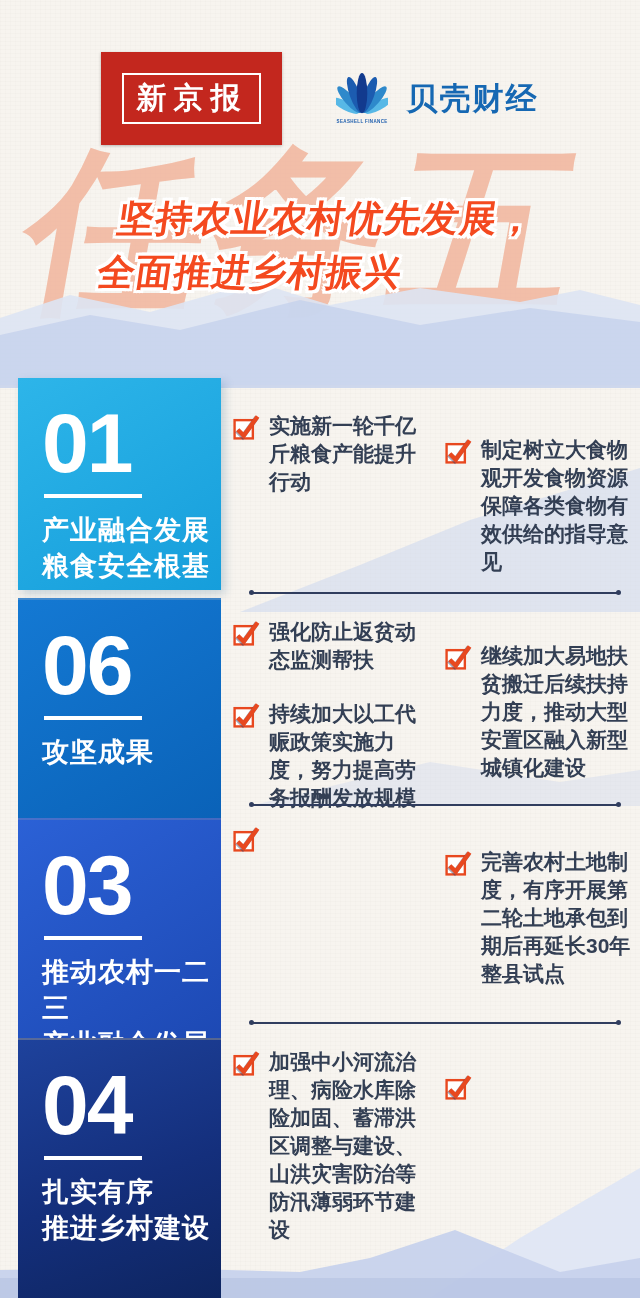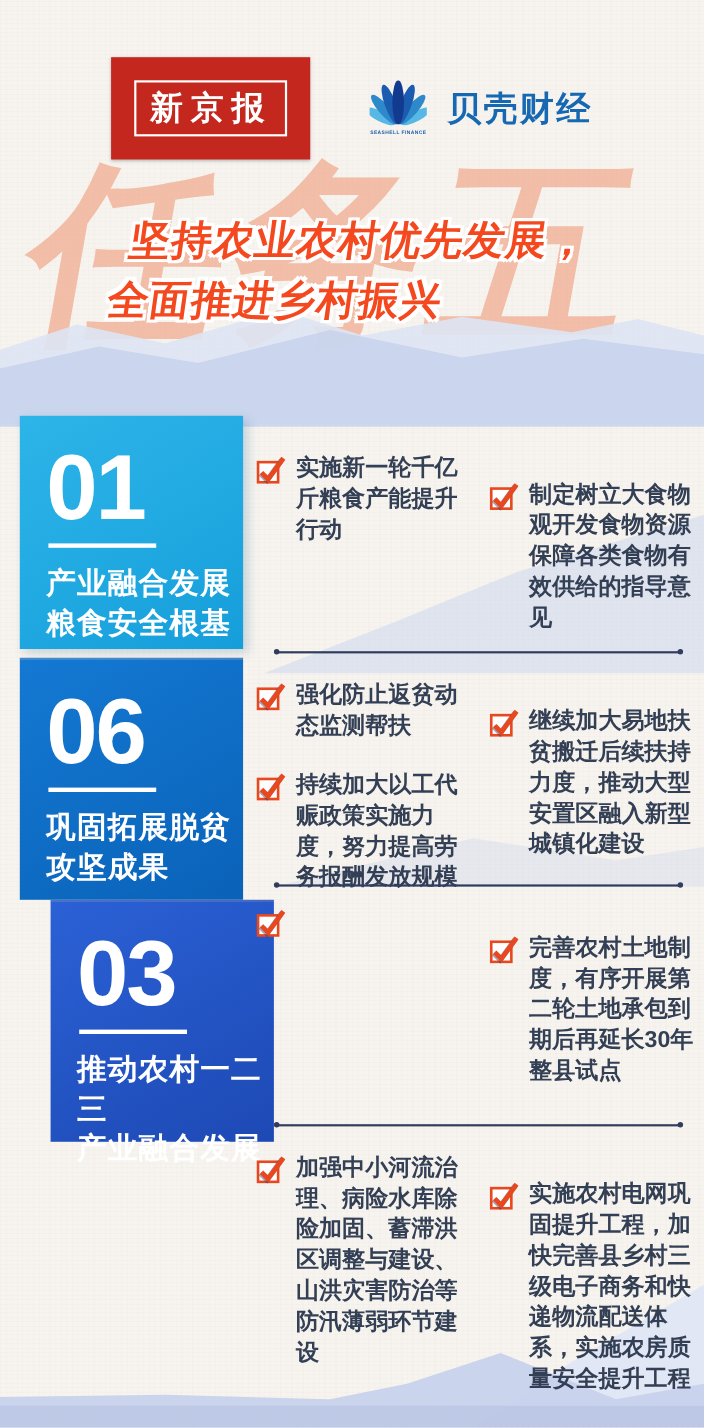--- a/index.html
+++ b/index.html
@@ -36,21 +36,21 @@
   }
   .hero-line1{left:118px;top:46px;}
   .hero-line2{left:98px;top:100px;}
   
   .bg-svg{position:absolute;inset:0;z-index:2;pointer-events:none;}
   
   .row{position:absolute;left:0;width:640px;z-index:3;}
   .numbox{position:absolute;left:18px;top:0;width:203px;box-sizing:border-box;padding:26px 0 0 24px;color:#fff;}
   .nb1{height:212px;background:linear-gradient(150deg,#2db5e9,#169edb);box-shadow:4px 4px 9px rgba(25,90,140,.22);}
   .nb2{height:220px;background:linear-gradient(150deg,#1479d3,#0a62b8);border-top:2px solid rgba(255,255,255,.22);box-sizing:border-box;}
-  .nb3{height:220px;background:linear-gradient(150deg,#2b61d6,#1d49b4);border-top:2px solid rgba(255,255,255,.18);box-sizing:border-box;margin-left:28px;}
+  .nb3{height:220px;background:linear-gradient(150deg,#2b61d6,#1d49b4);border-top:2px solid rgba(255,255,255,.18);box-sizing:border-box;}
   .nb4{height:260px;background:linear-gradient(160deg,#1e429c 0%,#142f7c 55%,#0e2560 100%);border-top:2px solid rgba(255,255,255,.3);box-sizing:border-box;}
   .num{font-size:84px;font-weight:800;line-height:.95;letter-spacing:-2px;}
   .numline{width:98px;height:4px;background:#ffffff;margin:10px 0 14px 2px;}
   .boxtitle{font-size:27px;font-weight:800;line-height:36px;letter-spacing:1px;}
   .boxtitle span{display:block;}
   .cols{position:absolute;left:233px;display:flex;}
   .col{box-sizing:border-box;}
   .col1{width:196px;margin-right:16px;}
   .col2{width:196px;margin-top:24px;}
   .item{display:flex;align-items:flex-start;margin-bottom:26px;}
@@ -150,21 +150,20 @@
     </div>
   </div>
 
   <div class="divider" style="top:592px;"></div>
 
   <div class="row" style="top:598px;height:220px;">
     <div class="numbox nb2">
       <div class="num">06</div>
       <div class="numline"></div>
       <div class="boxtitle">
-        <span>巩固拓展脱贫</span>
         <span>攻坚成果</span>
       </div>
     </div>
     <div class="cols" style="top:20px;">
       <div class="col col1">
         <div class="item">
           <span class="check">
             <svg viewBox="0 0 34 34">
                 <rect x="2" y="9" width="23" height="23" fill="#ffffff" stroke="#e8481f" stroke-width="3"></rect>
                 <path d="M6 21 L13.5 28.5 L31 4.5" fill="none" stroke="#30406a" stroke-width="6" opacity="0.45" transform="translate(-1.2,1.2)"></path>
@@ -233,20 +232,28 @@
           </span>
           <span class="itext">完善农村土地制度，有序开展第二轮土地承包到期后再延长30年整县试点</span>
         </div>
       </div>
     </div>
   </div>
 
   <div class="divider" style="top:1022px;"></div>
 
   <div class="row" style="top:1038px;height:260px;">
+    <div class="numbox nb4">
+      <div class="num">04</div>
+      <div class="numline"></div>
+      <div class="boxtitle">
+        <span>扎实有序</span>
+        <span>推进乡村建设</span>
+      </div>
+    </div>
     <div class="cols" style="top:10px;">
       <div class="col col1">
         <div class="item">
           <span class="check">
             <svg viewBox="0 0 34 34">
                 <rect x="2" y="9" width="23" height="23" fill="#ffffff" stroke="#e8481f" stroke-width="3"></rect>
                 <path d="M6 21 L13.5 28.5 L31 4.5" fill="none" stroke="#30406a" stroke-width="6" opacity="0.45" transform="translate(-1.2,1.2)"></path>
                 <path d="M6 21 L13.5 28.5 L31 4.5" fill="none" stroke="#e8481f" stroke-width="5.5"></path>
               </svg>
           </span>
@@ -255,19 +262,18 @@
       </div>
       <div class="col col2">
         <div class="item">
           <span class="check">
             <svg viewBox="0 0 34 34">
                 <rect x="2" y="9" width="23" height="23" fill="#ffffff" stroke="#e8481f" stroke-width="3"></rect>
                 <path d="M6 21 L13.5 28.5 L31 4.5" fill="none" stroke="#30406a" stroke-width="6" opacity="0.45" transform="translate(-1.2,1.2)"></path>
                 <path d="M6 21 L13.5 28.5 L31 4.5" fill="none" stroke="#e8481f" stroke-width="5.5"></path>
               </svg>
           </span>
-          <span class="itext">实施农村电网巩固提升工程，加快完善县乡村三级电子商务和快递物流配送体系，实施农房质量安全提升工程</span>
         </div>
       </div>
     </div>
   </div>
 
 </div>
 
 </body></html>

